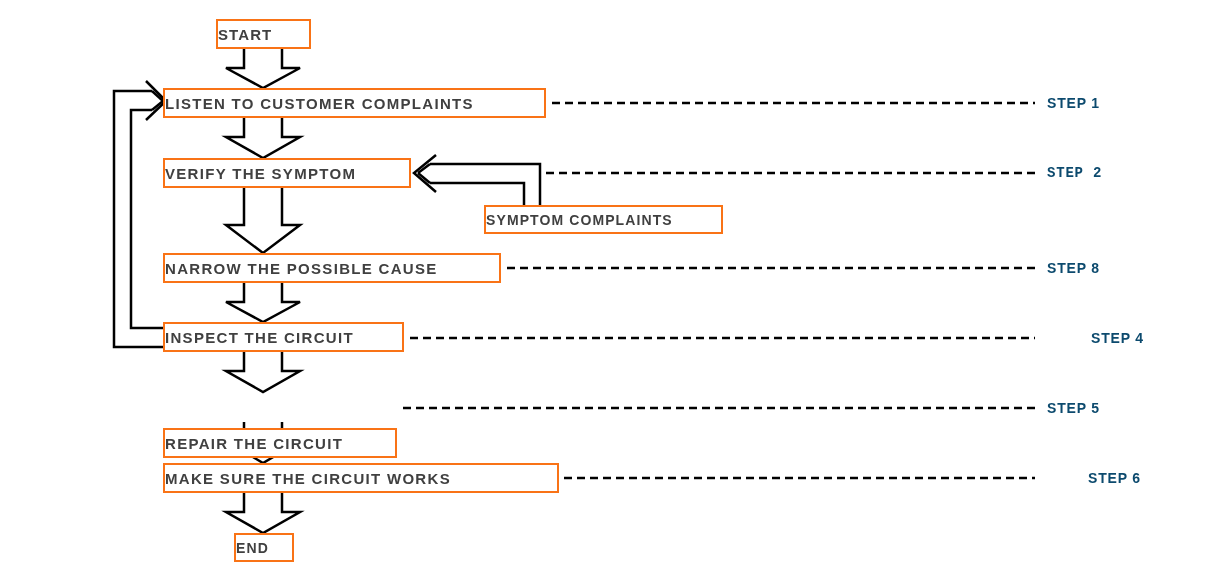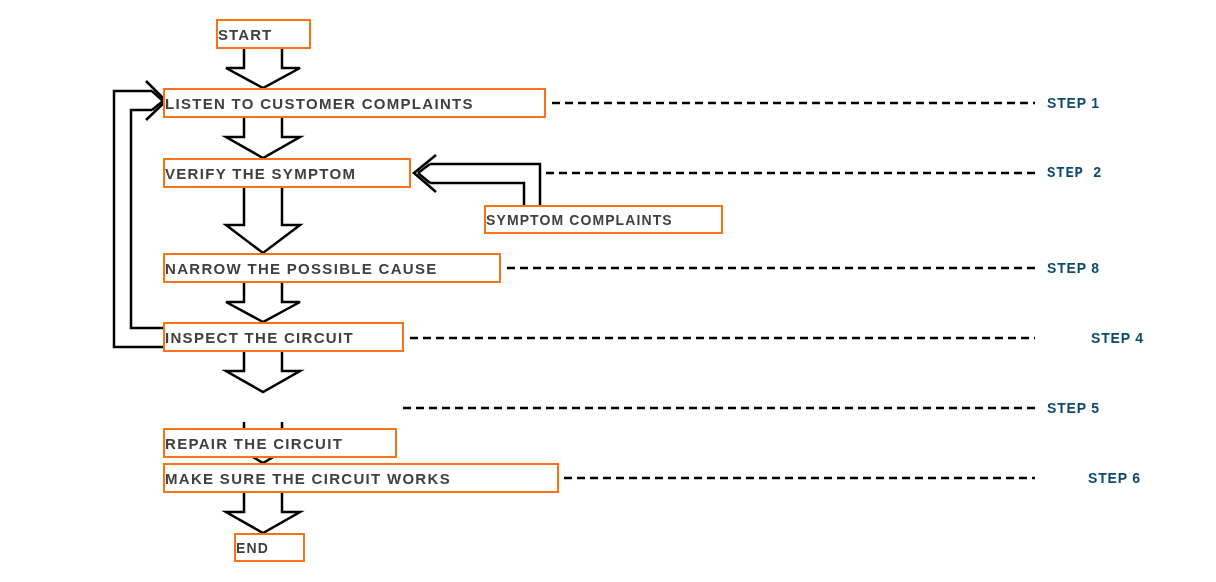--- a/index.html
+++ b/index.html
@@ -154,21 +154,21 @@
   </div>
 
   <div class="node-box wide-label" style="left:163px; top:392px; width:234px; height:30px;margin-top:36px;">
     <span>REPAIR THE CIRCUIT</span>
   </div>
 
   <div class="node-box wide-label" style="left:163px; top:463px; width:396px; height:30px;">
     <span>MAKE SURE THE CIRCUIT WORKS</span>
   </div>
 
-  <div class="node-box" style="left:234px; top:533px; width:71px; height:29px; font-size:14px;">
+  <div class="node-box" style="left:234px; top:533px; width:60px; height:29px; font-size:14px;">
     <span>END</span>
   </div>
 
   <div class="step-label" style="left:1047px; top:96px;">STEP 1</div>
   <div class="step-label" style="left:1047px; top:166px;font-family:Liberation Mono, monospace;">STEP 2</div>
   <div class="step-label" style="left:1047px; top:261px;">STEP 8</div>
   <div class="step-label" style="left:1047px; top:331px;margin-left:44px;">STEP 4</div>
   <div class="step-label" style="left:1047px; top:401px;">STEP 5</div>
   <div class="step-label" style="left:1072px; top:471px;margin-left:16px;">STEP 6</div>
 

